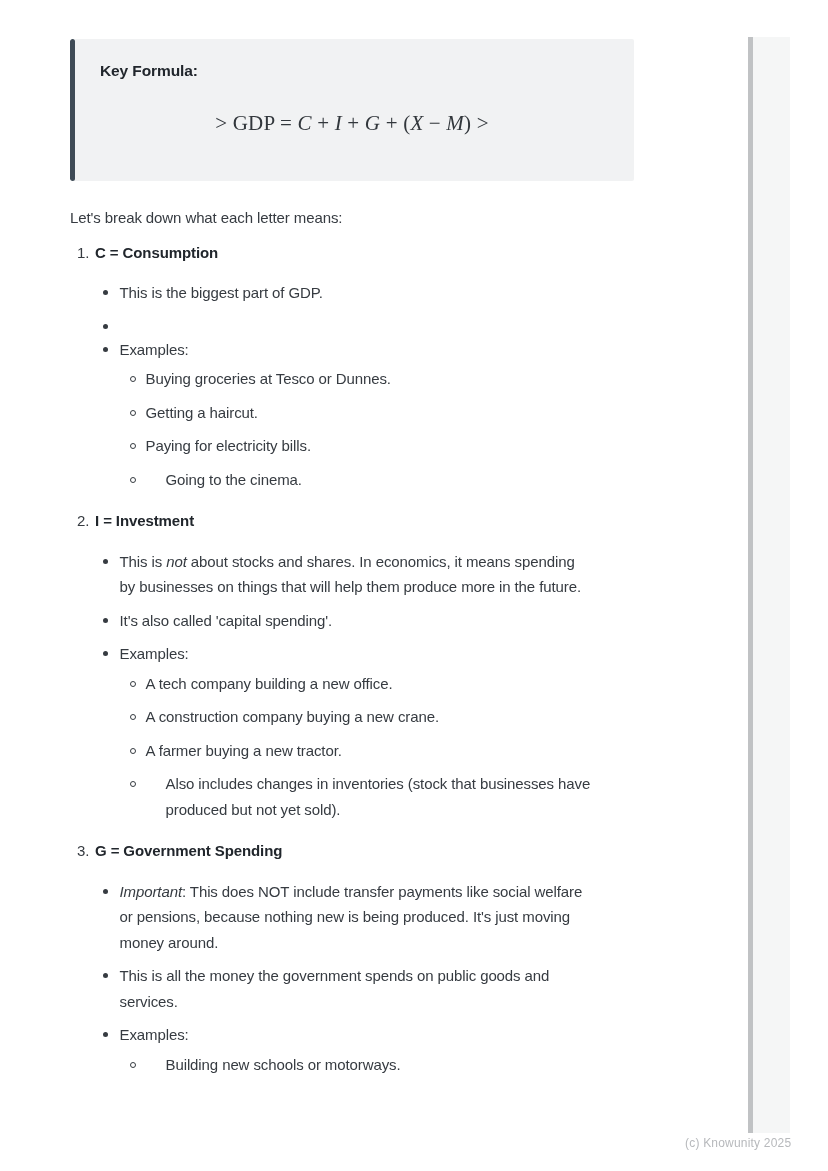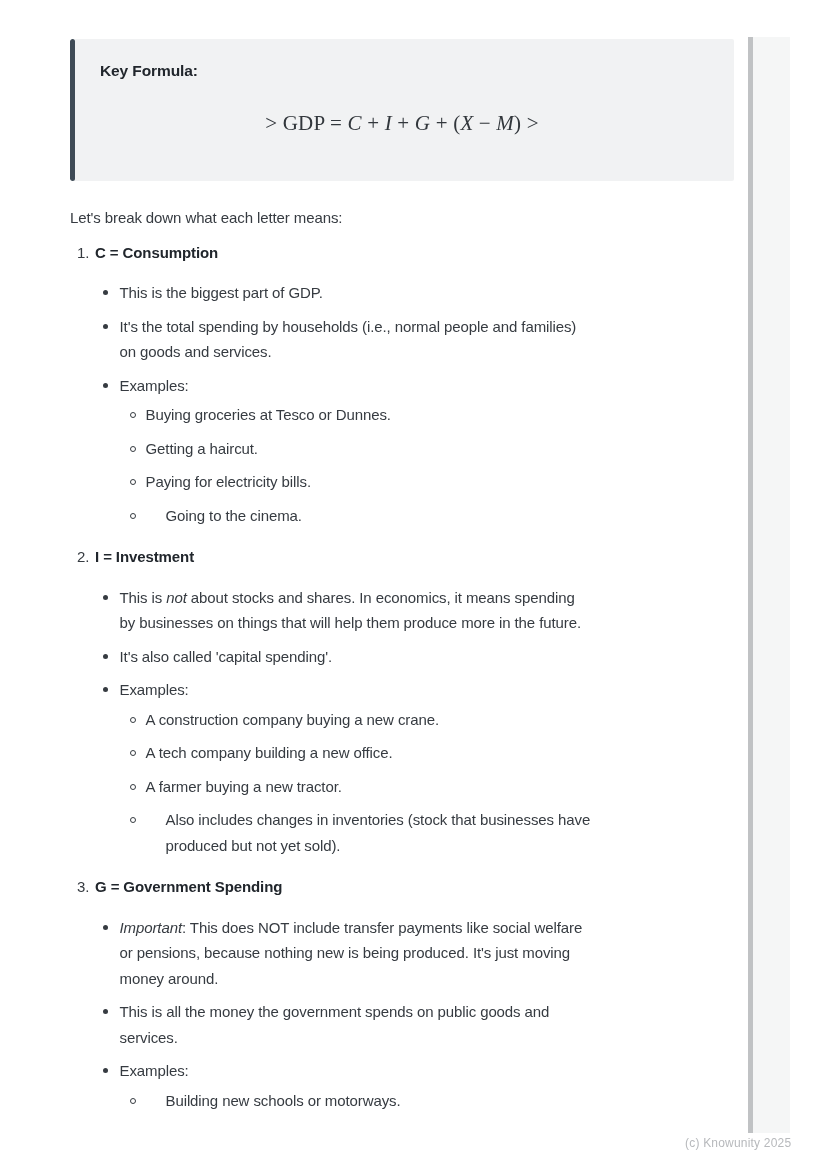--- a/index.html
+++ b/index.html
@@ -17,21 +17,21 @@
     left: 70px;
     top: 39px;
     width: 600px;
     font-size: 15px;
     letter-spacing: -0.1px;
     line-height: 25.5px;
   }
   
   .formula-box {
     position: relative;
-    width: 664px;
+    width: 564px;
     height: 142px;
     background: #f1f2f3;
     border-radius: 2px;
     box-sizing: border-box;
     padding: 22px 30px 0 30px;
     overflow: hidden;
   }
   .fb-accent {
     position: absolute;
     left: 0; top: 0; bottom: 0;
@@ -133,22 +133,20 @@
         <span class="num">1.</span>
         <span class="sec-title">C = Consumption</span>
       </div>
       <div class="ul">
         <div class="li">
           <span class="marker disc"></span>
           <div class="li-text">This is the biggest part of GDP.</div>
         </div>
         <div class="li">
           <span class="marker disc"></span>
-          <div class="li-text">It's the total spending by households (i.e., normal people and families)
-on goods and services.</div>
         </div>
         <div class="li">
           <span class="marker disc"></span>
           <div class="li-body">
             <div class="li-text">Examples:</div>
             <div class="sublist">
               <div class="li">
                 <span class="marker circ"></span>
                 <div class="li-text">Buying groceries at Tesco or Dunnes.</div>
               </div>
@@ -185,25 +183,25 @@
           <span class="marker disc"></span>
           <div class="li-text">It's also called 'capital spending'.</div>
         </div>
         <div class="li">
           <span class="marker disc"></span>
           <div class="li-body">
             <div class="li-text">Examples:</div>
             <div class="sublist">
               <div class="li">
                 <span class="marker circ"></span>
+                <div class="li-text">A tech company building a new office.</div>
+              </div>
+              <div class="li">
+                <span class="marker circ"></span>
                 <div class="li-text">A construction company buying a new crane.</div>
-              </div>
-              <div class="li">
-                <span class="marker circ"></span>
-                <div class="li-text">A tech company building a new office.</div>
               </div>
               <div class="li">
                 <span class="marker circ"></span>
                 <div class="li-text">A farmer buying a new tractor.</div>
               </div>
               <div class="li">
                 <span class="marker circ"></span>
                 <div class="li-text">Also includes changes in inventories (stock that businesses have
 produced but not yet sold).</div>
               </div>

